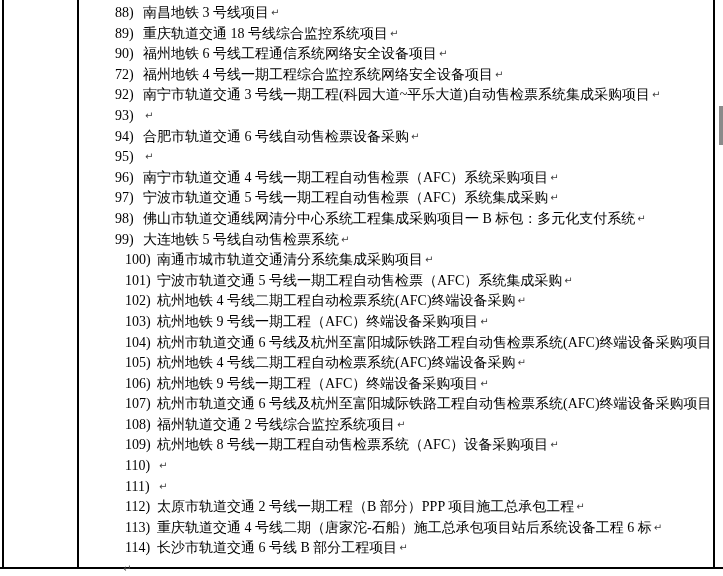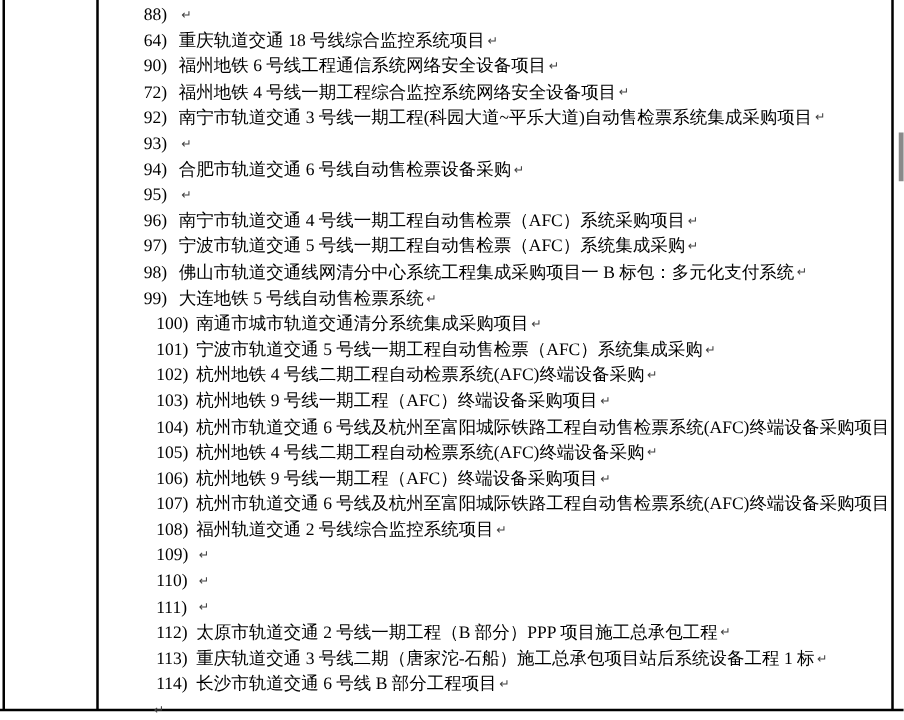--- a/index.html
+++ b/index.html
@@ -42,24 +42,25 @@
 <div class="vline l2"></div>
 <div class="vline l3"></div>
 <div class="hline"></div>
 
 <div style="position:absolute;left:4px;top:0;width:73px;height:567px;"></div>
 
 <div class="list">
   <div id="rows">
       <div class="row">
     <span class="num">88)</span>
+    <span class="txt">南昌地铁 3 号线项目</span>
     <span class="mark">↵</span>
   </div>
       <div class="row">
-    <span class="num">64)</span>
+    <span class="num">89)</span>
     <span class="txt">重庆轨道交通 18 号线综合监控系统项目</span>
     <span class="mark">↵</span>
   </div>
       <div class="row">
     <span class="num">90)</span>
     <span class="txt">福州地铁 6 号线工程通信系统网络安全设备项目</span>
     <span class="mark">↵</span>
   </div>
       <div class="row">
     <span class="num">72)</span>
@@ -144,38 +145,39 @@
     <span class="txt">杭州市轨道交通 6 号线及杭州至富阳城际铁路工程自动售检票系统(AFC)终端设备采购项目</span>
 
   </div>
       <div class="row wide">
     <span class="num">108)</span>
     <span class="txt">福州轨道交通 2 号线综合监控系统项目</span>
     <span class="mark">↵</span>
   </div>
       <div class="row wide">
     <span class="num">109)</span>
+    <span class="txt">杭州地铁 8 号线一期工程自动售检票系统（AFC）设备采购项目</span>
     <span class="mark">↵</span>
   </div>
       <div class="row wide">
     <span class="num">110)</span>
     <span class="mark">↵</span>
   </div>
       <div class="row wide">
     <span class="num">111)</span>
     <span class="mark">↵</span>
   </div>
       <div class="row wide">
     <span class="num">112)</span>
     <span class="txt">太原市轨道交通 2 号线一期工程（B 部分）PPP 项目施工总承包工程</span>
     <span class="mark">↵</span>
   </div>
       <div class="row wide">
     <span class="num">113)</span>
-    <span class="txt">重庆轨道交通 3 号线二期（唐家沱-石船）施工总承包项目站后系统设备工程 1 标</span>
+    <span class="txt">重庆轨道交通 4 号线二期（唐家沱-石船）施工总承包项目站后系统设备工程 6 标</span>
     <span class="mark">↵</span>
   </div>
       <div class="row wide">
     <span class="num">114)</span>
     <span class="txt">长沙市轨道交通 6 号线 B 部分工程项目</span>
     <span class="mark">↵</span>
   </div>
     </div>
   <div class="row empty">
     <span class="mark">↵</span>

